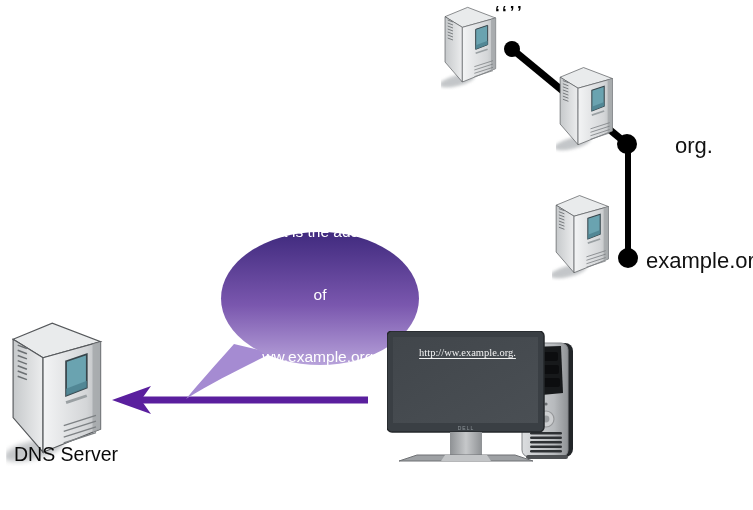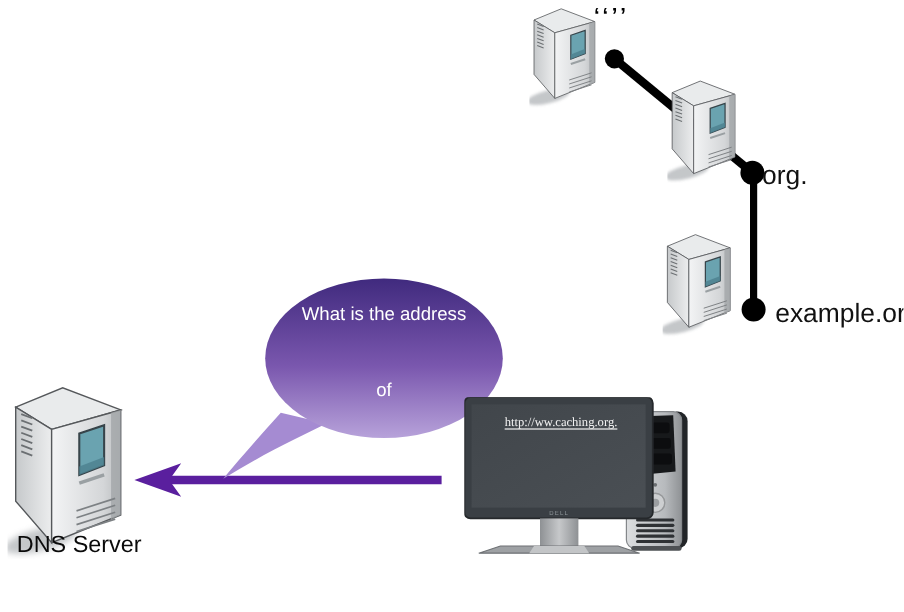--- a/index.html
+++ b/index.html
@@ -23,21 +23,21 @@
   .bubble{
     left:221px;top:232px;width:198px;height:133px;
     border-radius:50%;
     background:linear-gradient(180deg,var(--bubble_top) 0%,#7a57ae 55%,var(--bubble_bottom) 100%);
     display:flex;flex-direction:column;align-items:center;justify-content:center;
     color:var(--bubble_text);font-size:15.5px;line-height:1.4;text-align:center;
     padding-bottom:8px;
     gap:41px;
   }
   .quotes{left:495px;top:3px;font-size:17px;font-weight:bold;letter-spacing:3px;color:#000;}
-  .org-label{left:635px;top:133px;font-size:22px;}
+  .org-label{left:675px;top:133px;font-size:22px;}
   .example-label{left:646px;top:248px;font-size:22px;}
   .local-label{
     left:0px;top:443px;width:132px;text-align:center;
     font-size:19.5px;line-height:23px;color:#0a0a0a;
   }
   .url-overlay{
     left:395px;top:347px;width:145px;text-align:center;
     color:#f2f2f2;font-size:10.5px;
     text-decoration:underline;text-underline-offset:2px;
     font-family:"Liberation Serif",serif;
@@ -127,20 +127,21 @@
   <svg class="abs" style="left:6px;top:314px" width="104" height="152" viewBox="0 0 90 132">
     <use href="#server-tower"></use>
   </svg>
   <div class="abs label local-label">
     <div>DNS Server</div>
   </div>
 
   <div class="abs bubble">
     <div>What is the address</div>
     <div>of</div>
+    <div>ww.example.org.</div>
   </div>
 
   <svg class="abs" style="left:519px;top:341px" width="57" height="119" viewBox="0 0 57 119">
     <defs>
       <linearGradient id="twr" x1="0" y1="0" x2="1" y2="0">
         <stop offset="0" stop-color="#dcdee0"></stop>
           <stop offset="0.7" stop-color="#b7babd"></stop>
           <stop offset="1" stop-color="#8f9295"></stop>
       </linearGradient>
     </defs>
@@ -174,16 +175,16 @@
           <stop offset="0.5" stop-color="#c6c8ca"></stop>
           <stop offset="1" stop-color="#8e9194"></stop>
       </linearGradient>
     </defs>
     <rect x="0" y="0" width="157" height="101" rx="5" fill="#3a3f44" stroke="#25282b" stroke-width="1.5"></rect>
     <rect x="6" y="6" width="145" height="86" fill="url(#scr)"></rect>
     <rect x="63" y="101" width="32" height="23" fill="url(#neck)"></rect>
     <polygon points="30,124 128,124 146,130 12,130" fill="#9ea1a4" stroke="#6e7174" stroke-width="1"></polygon>
     <polygon points="58,124 100,124 104,130 54,130" fill="#c3c5c7"></polygon>
   </svg>
-  <div class="abs url-overlay">http://ww.caching.org.</div>
+  <div class="abs url-overlay">http://ww.example.org.</div>
   <div class="abs dell-badge">DELL</div>
 
 </div>
 
 </body></html>

